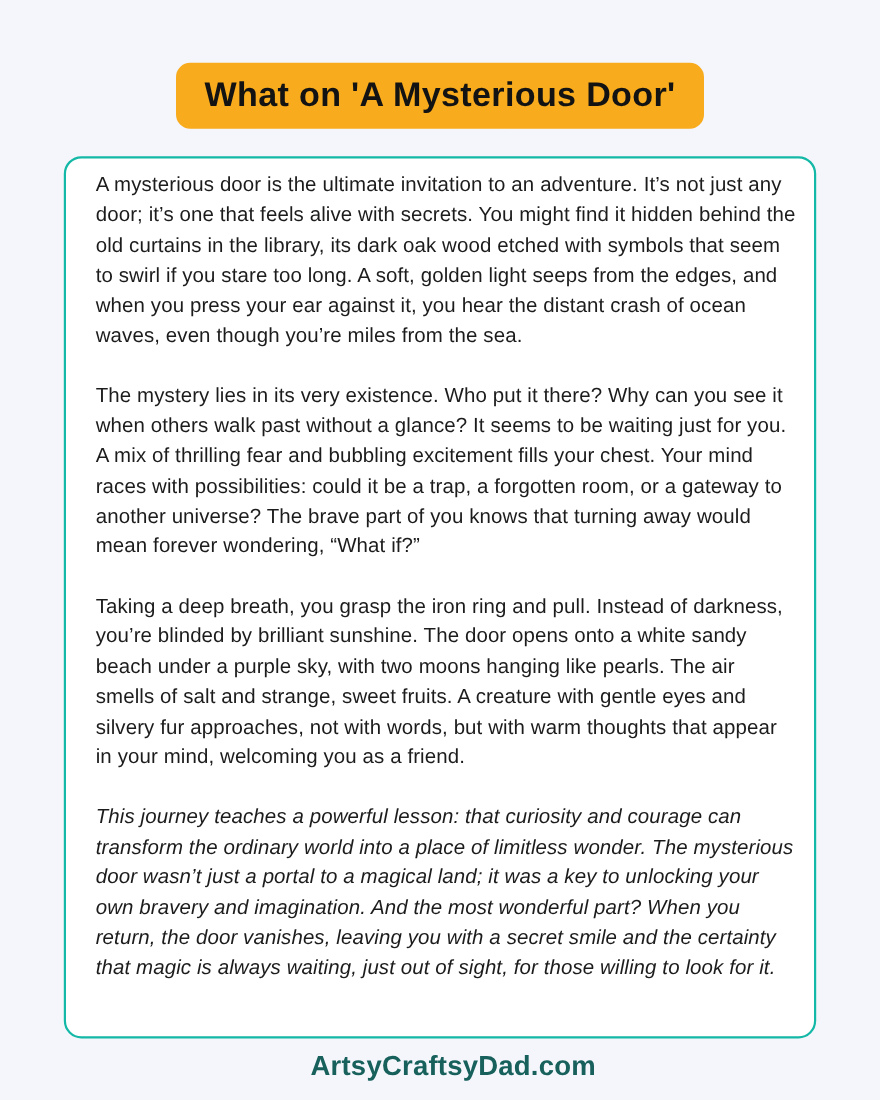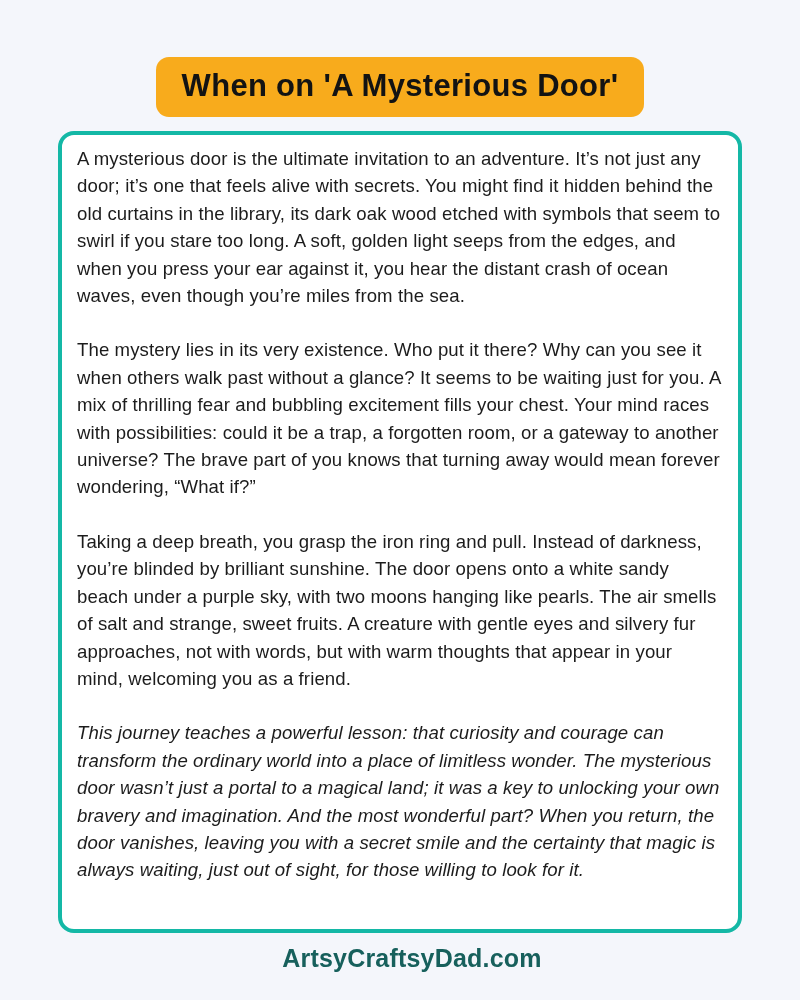--- a/index.html
+++ b/index.html
@@ -25,25 +25,25 @@
     font-size: 31px;
     font-weight: 700;
     color: #131313;
     letter-spacing: 0.3px;
     white-space: nowrap;
   }
   .essay-card {
     box-sizing: border-box;
     width: 684px;
     height: 802px;
-    margin: 14px auto 0 auto;
+    margin: 25px auto 0 auto;
     background: #ffffff;
-    border: 4px solid #14b8a6;
+    border: 2px solid #14b8a6;
     border-radius: 16px;
-    padding: 10px 16px 10px 15px;
+    padding: 10px 16px 10px 27px;
   }
   .essay-card p {
     margin: 0 0 27px 0;
     font-size: 18.6px;
     line-height: 27.4px;
     color: #1c1c1c;
     letter-spacing: 0.1px;
   }
   .essay-card p:last-child {
     margin-bottom: 0;
@@ -58,21 +58,21 @@
     font-size: 25px;
     font-weight: 700;
     color: #17605c;
     letter-spacing: 0.2px;
   }
 </style>
 </head>
 <body>
 
 <div class="title-banner">
-  <h1>When on 'A Mysterious Door'</h1>
+  <h1>What on 'A Mysterious Door'</h1>
 </div>
 
 <div class="essay-card">
   <p>A mysterious door is the ultimate invitation to an adventure. It’s not just any door; it’s one that feels alive with secrets. You might find it hidden behind the old curtains in the library, its dark oak wood etched with symbols that seem to swirl if you stare too long. A soft, golden light seeps from the edges, and when you press your ear against it, you hear the distant crash of ocean waves, even though you’re miles from the sea.</p>
   <p>The mystery lies in its very existence. Who put it there? Why can you see it when others walk past without a glance? It seems to be waiting just for you. A mix of thrilling fear and bubbling excitement fills your chest. Your mind races with possibilities: could it be a trap, a forgotten room, or a gateway to another universe? The brave part of you knows that turning away would mean forever wondering, “What if?”</p>
   <p>Taking a deep breath, you grasp the iron ring and pull. Instead of darkness, you’re blinded by brilliant sunshine. The door opens onto a white sandy beach under a purple sky, with two moons hanging like pearls. The air smells of salt and strange, sweet fruits. A creature with gentle eyes and silvery fur approaches, not with words, but with warm thoughts that appear in your mind, welcoming you as a friend.</p>
   <p>This journey teaches a powerful lesson: that curiosity and courage can transform the ordinary world into a place of limitless wonder. The mysterious door wasn’t just a portal to a magical land; it was a key to unlocking your own bravery and imagination. And the most wonderful part? When you return, the door vanishes, leaving you with a secret smile and the certainty that magic is always waiting, just out of sight, for those willing to look for it.</p>
 </div>
 
 <div class="footer">

